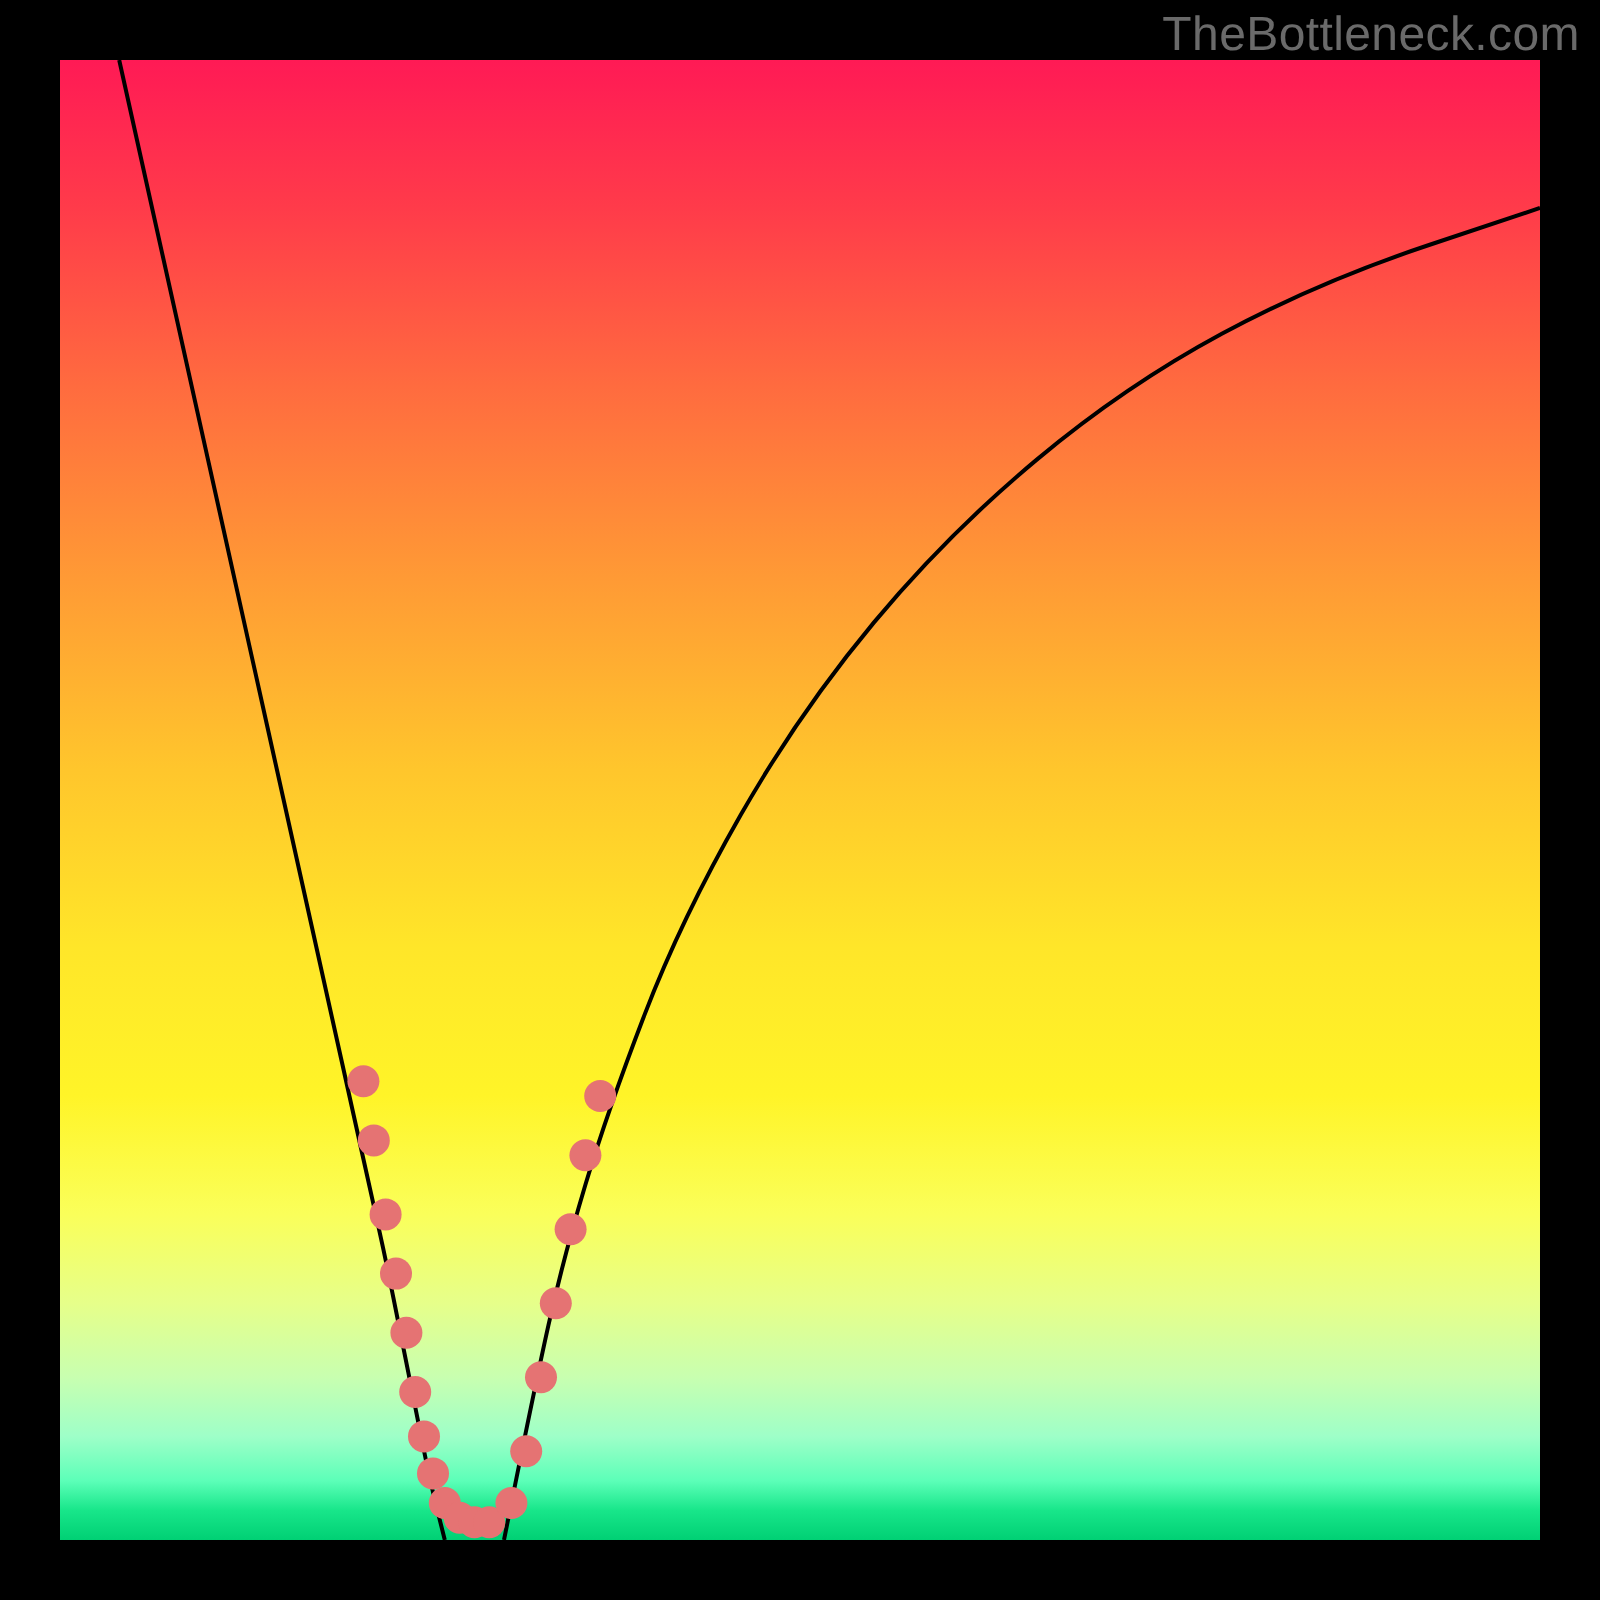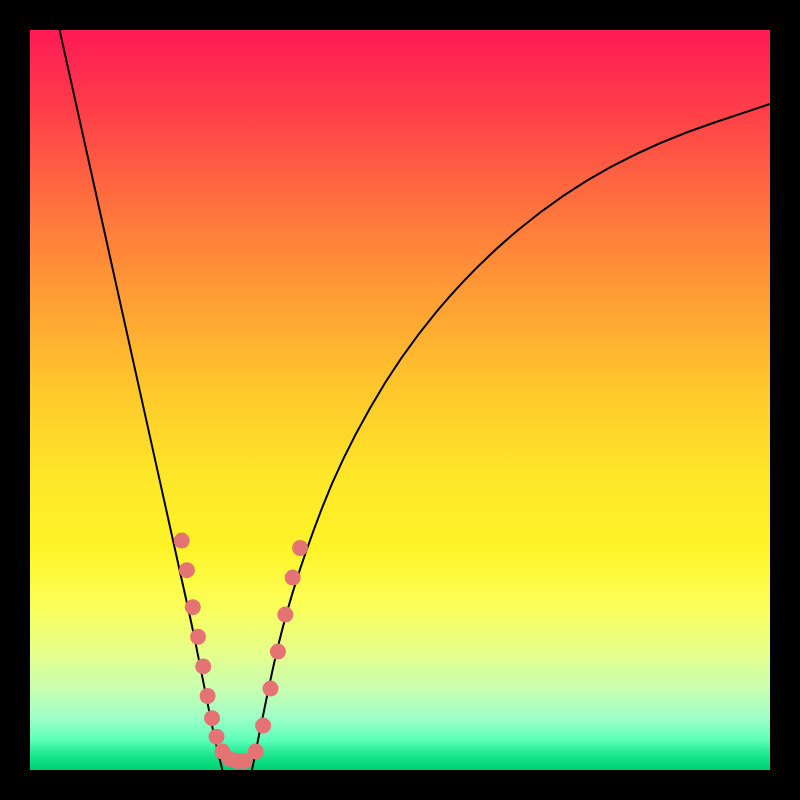--- a/index.html
+++ b/index.html
@@ -90,13 +90,14 @@
           <circle cx="225.7" cy="721.5" r="8" class="dot"></circle>
           <circle cx="233.1" cy="695.6" r="8" class="dot"></circle>
           <circle cx="240.5" cy="658.6" r="8" class="dot"></circle>
           <circle cx="247.9" cy="621.6" r="8" class="dot"></circle>
           <circle cx="255.3" cy="584.6" r="8" class="dot"></circle>
           <circle cx="262.7" cy="547.6" r="8" class="dot"></circle>
           <circle cx="270.1" cy="518.0" r="8" class="dot"></circle>
         </g>
     </svg>
   </div>
+  <div class="watermark">TheBottleneck.com</div>
 </div>
 
 </body></html>

